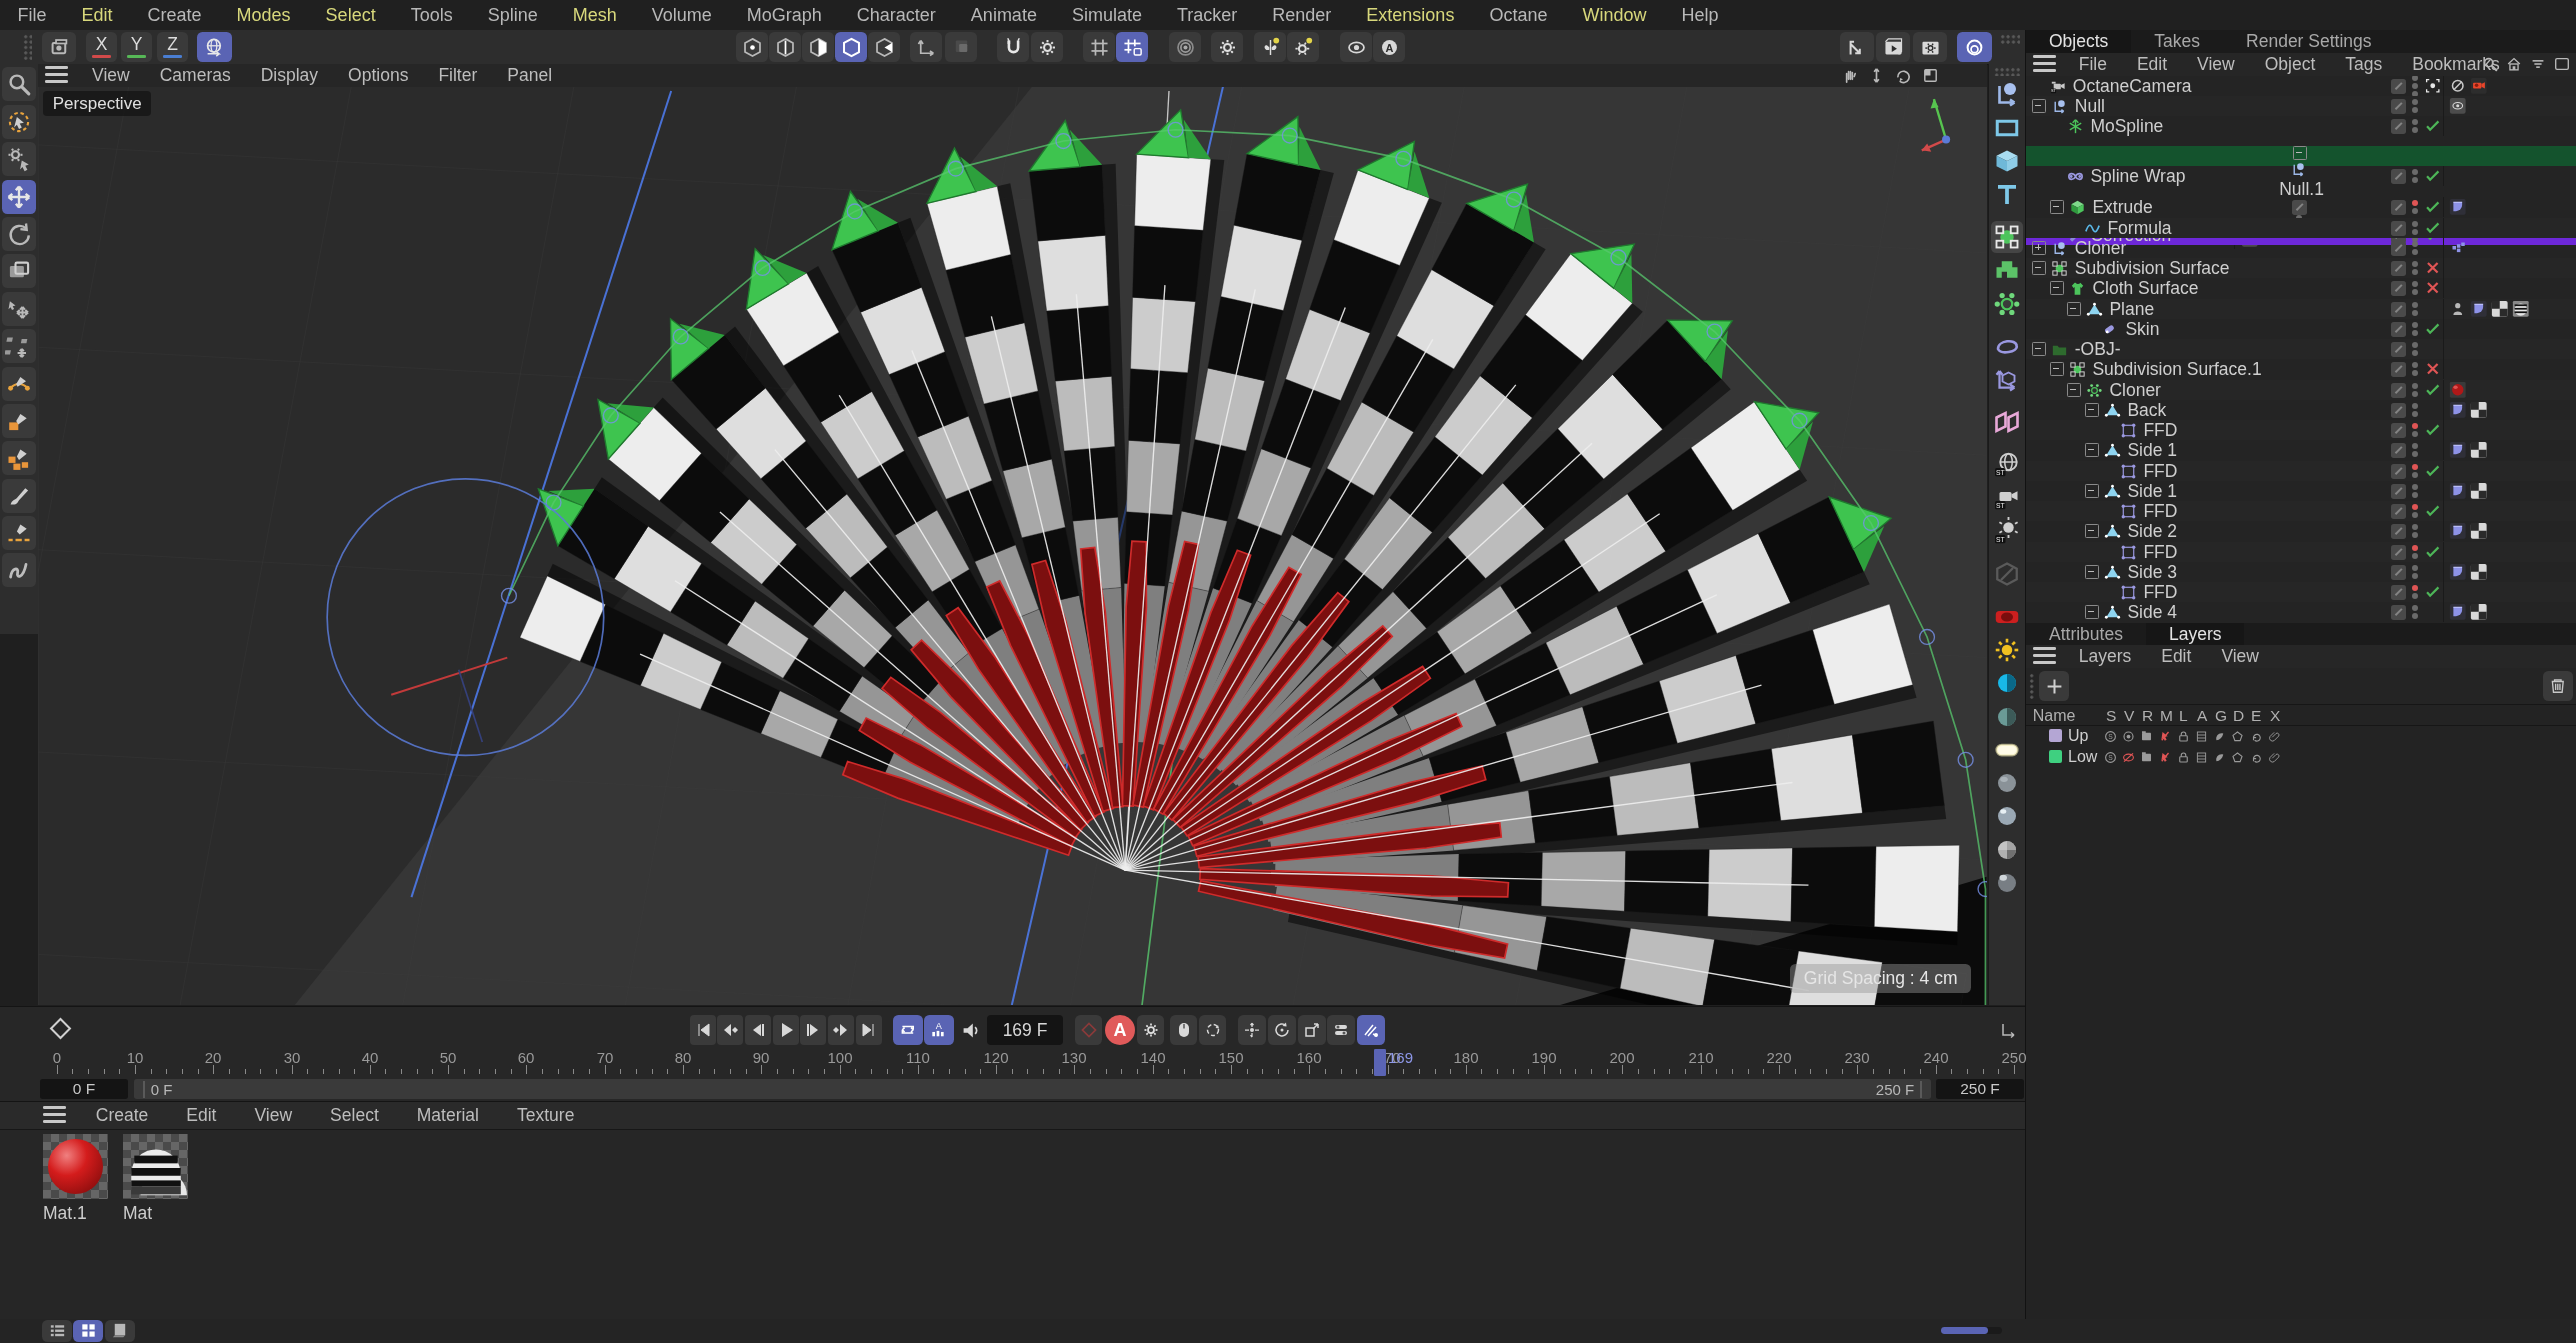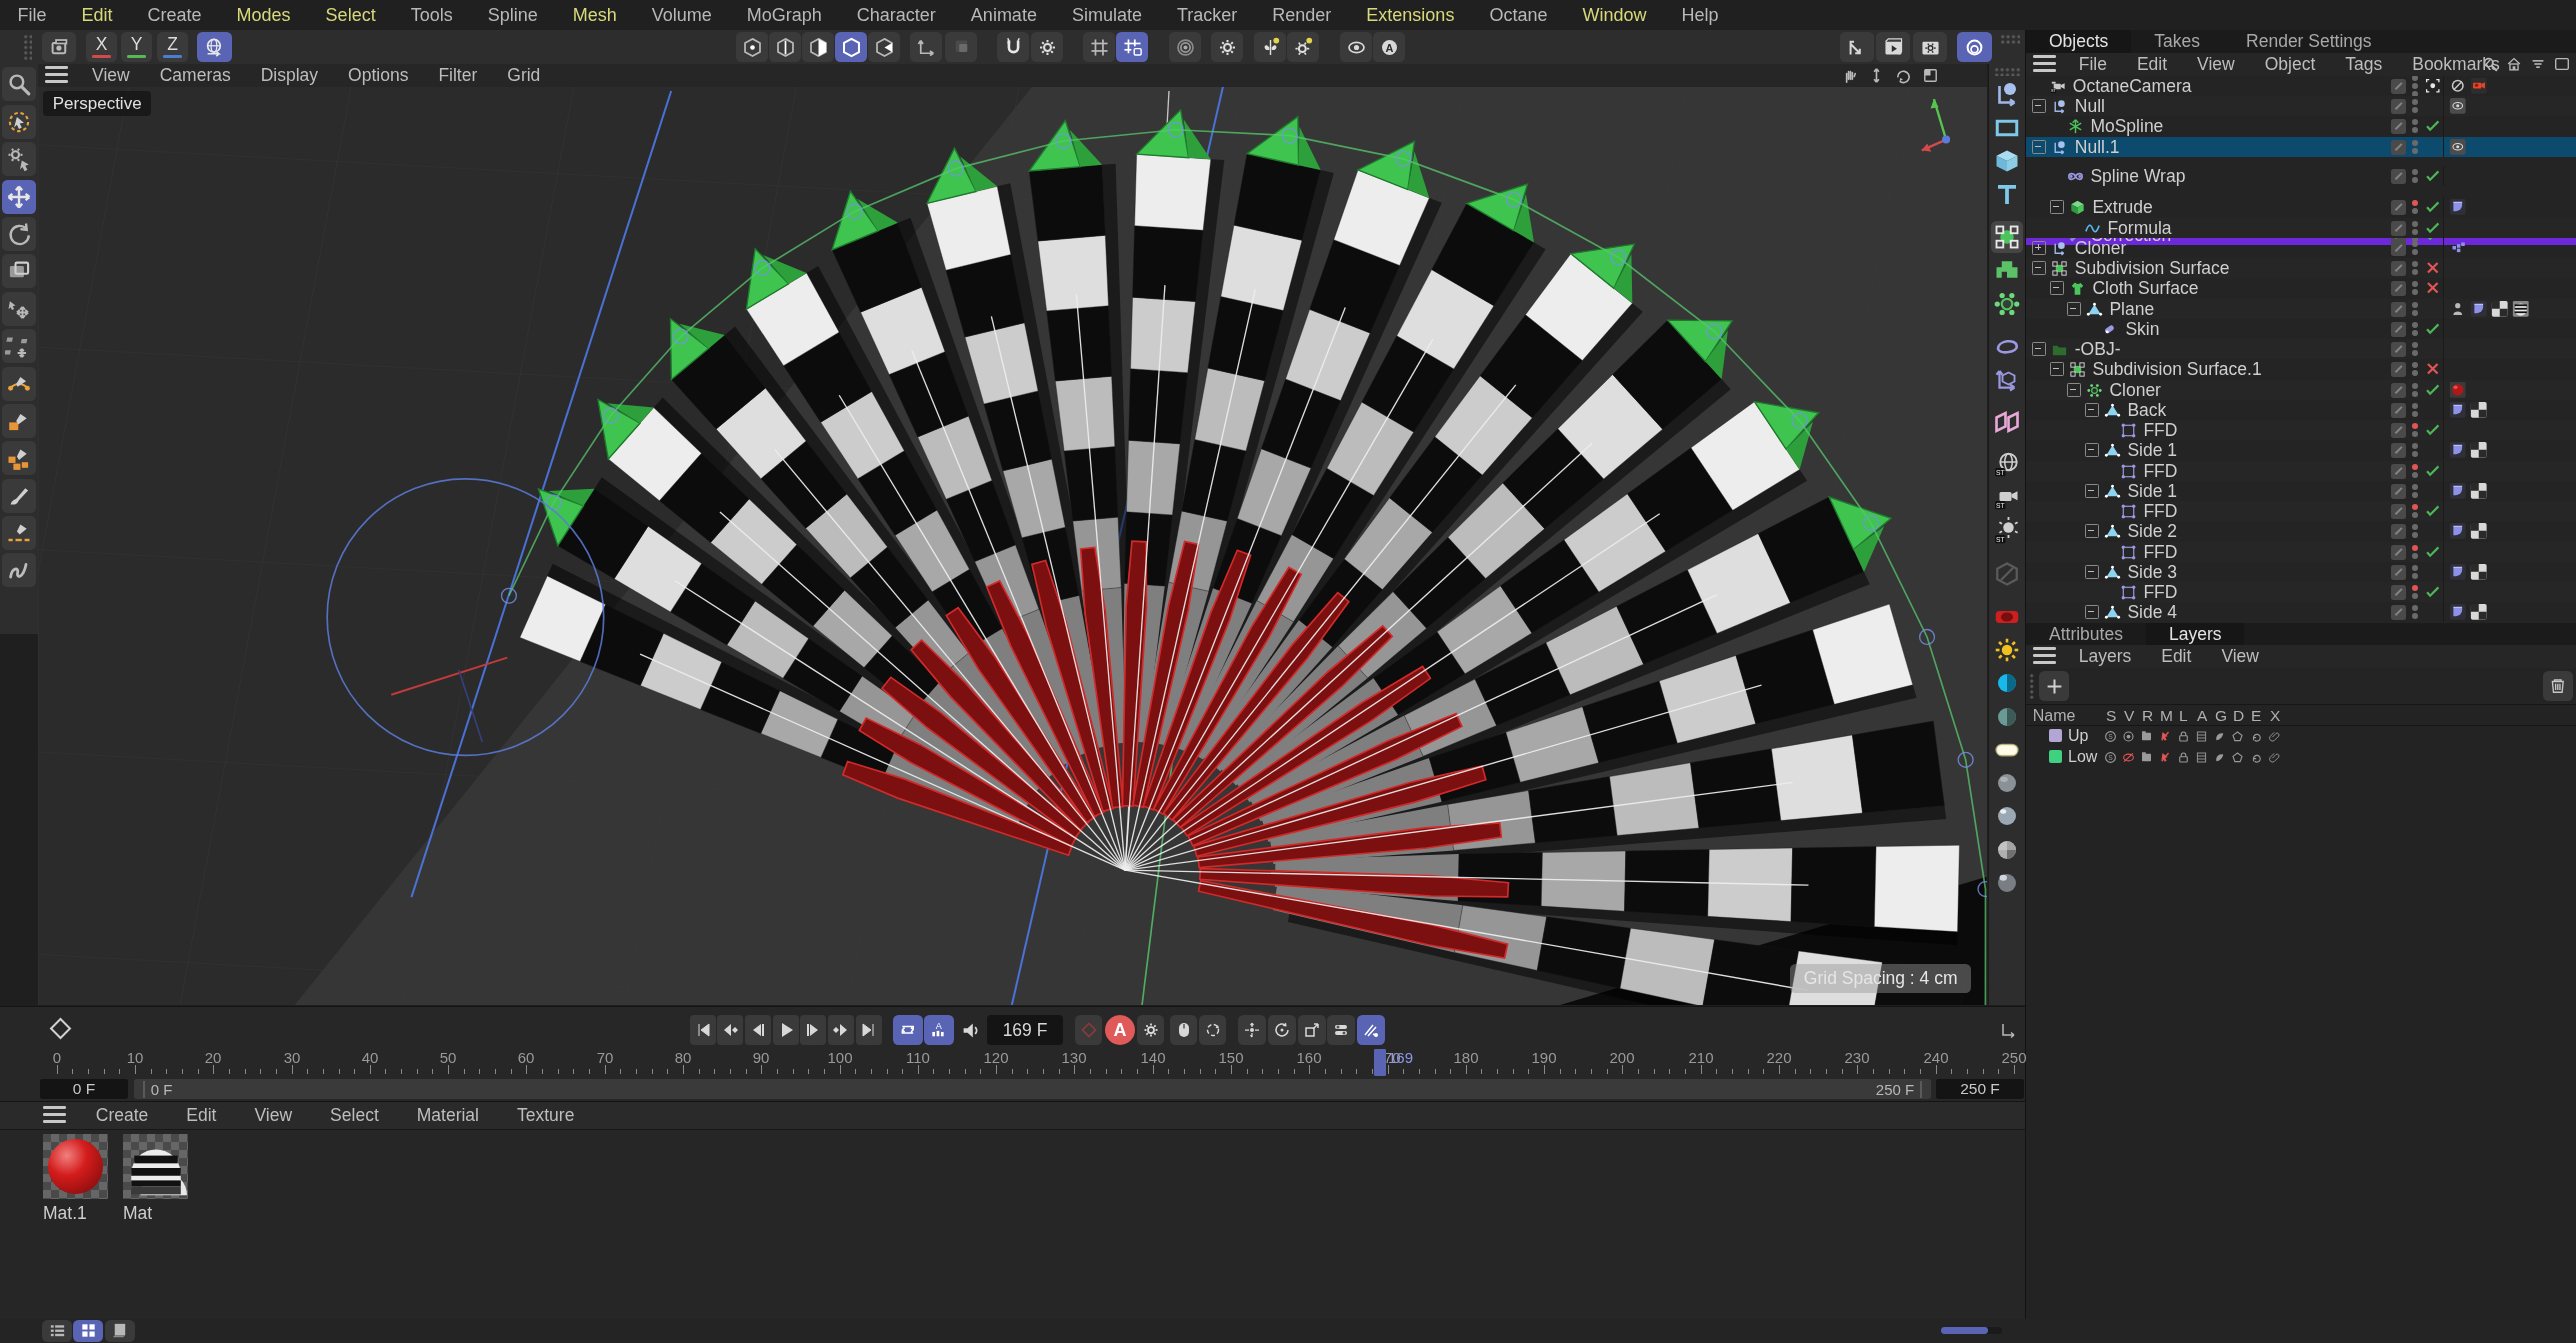--- a/index.html
+++ b/index.html
@@ -355,21 +355,21 @@
       </div>
     </div>
     <div class="abs" style="left:38px;top:64px;width:1949px;height:941px;background:#363636;overflow:hidden">
       <div class="abs row" style="left:0;top:0;width:100%;height:23px;background:#262626;z-index:5">
         <div style="margin:0 9.4px 0 6.7px"><span class="hamb"><div></div><div></div><div></div></span></div>
         <div class="pmenu">View</div>
         <div class="pmenu">Cameras</div>
         <div class="pmenu">Display</div>
         <div class="pmenu">Options</div>
         <div class="pmenu">Filter</div>
-        <div class="pmenu">Grid</div>
+        <div class="pmenu">Panel</div>
         <div class="row" style="position:absolute;right:43px;top:1.3px">
           <div class="btn flat" style="width:27px;height:20px">
             <svg width="19" height="19" viewBox="0 0 40 40">
               <path d="M14 34 V16 m4 12 V12 m4 16 V12 m4 16 V14 m4 8 l2 -6" stroke="#b9b9b9" stroke-width="3.5" fill="none" stroke-linecap="round"></path>
             </svg>
           </div>
           <div class="btn flat" style="width:27px;height:20px">
             <svg width="19" height="19" viewBox="0 0 40 40">
               <path d="M20 6 v28 M20 6 l-5 6 m5 -6 l5 6 M20 34 l-5 -6 m5 6 l5 -6" stroke="#b9b9b9" stroke-width="3.5" fill="none"></path>
             </svg>
@@ -991,21 +991,21 @@
             <div style="width:6px;height:6px;border-radius:50%;background:#6a6a6a"></div>
             <div style="width:6px;height:6px;border-radius:50%;background:#6a6a6a"></div>
           </div>
           <div style="flex:none;width:19px">
             <svg width="17.5" height="17.5" viewBox="0 0 40 40">
               <path d="M7 21 l7 8 L33 10" fill="none" stroke="#4db658" stroke-width="5"></path>
             </svg>
           </div>
           <div style="flex:none;width:128px;display:flex;gap:3.4px;border-left:0.7px solid #1a1a1a;padding-left:5.4px;height:100%;align-items:center"></div>
         </div>
-        <div class="treerow" style="top:61px;background:#0c4a6e;">
+        <div class="treerow" style="top:70px;background:#14532d;flex-direction:column;">
           <div style="width:5.4px;flex:none;border-left:0.7px solid transparent"></div>
           <div style="flex:none;width:12px;height:12px;border:1px solid #8a8a8a;border-radius:1.3px;margin-right:4px;position:relative">
             <div style="position:absolute;left:2px;top:4.7px;width:6px;height:1.3px;background:#bbb"></div>
           </div>
           <div style="flex:none;margin-right:5.4px">
             <svg width="19" height="19" viewBox="0 0 40 40">
               <path d="M11 10 v20 h18 M29 30 l-5 -3.5 m5 3.5 l-5 3.5" stroke="#9db8e8" stroke-width="3" fill="none"></path>
               <circle cx="24" cy="14" r="7" fill="#a8c0ee"></circle>
             </svg>
           </div>

